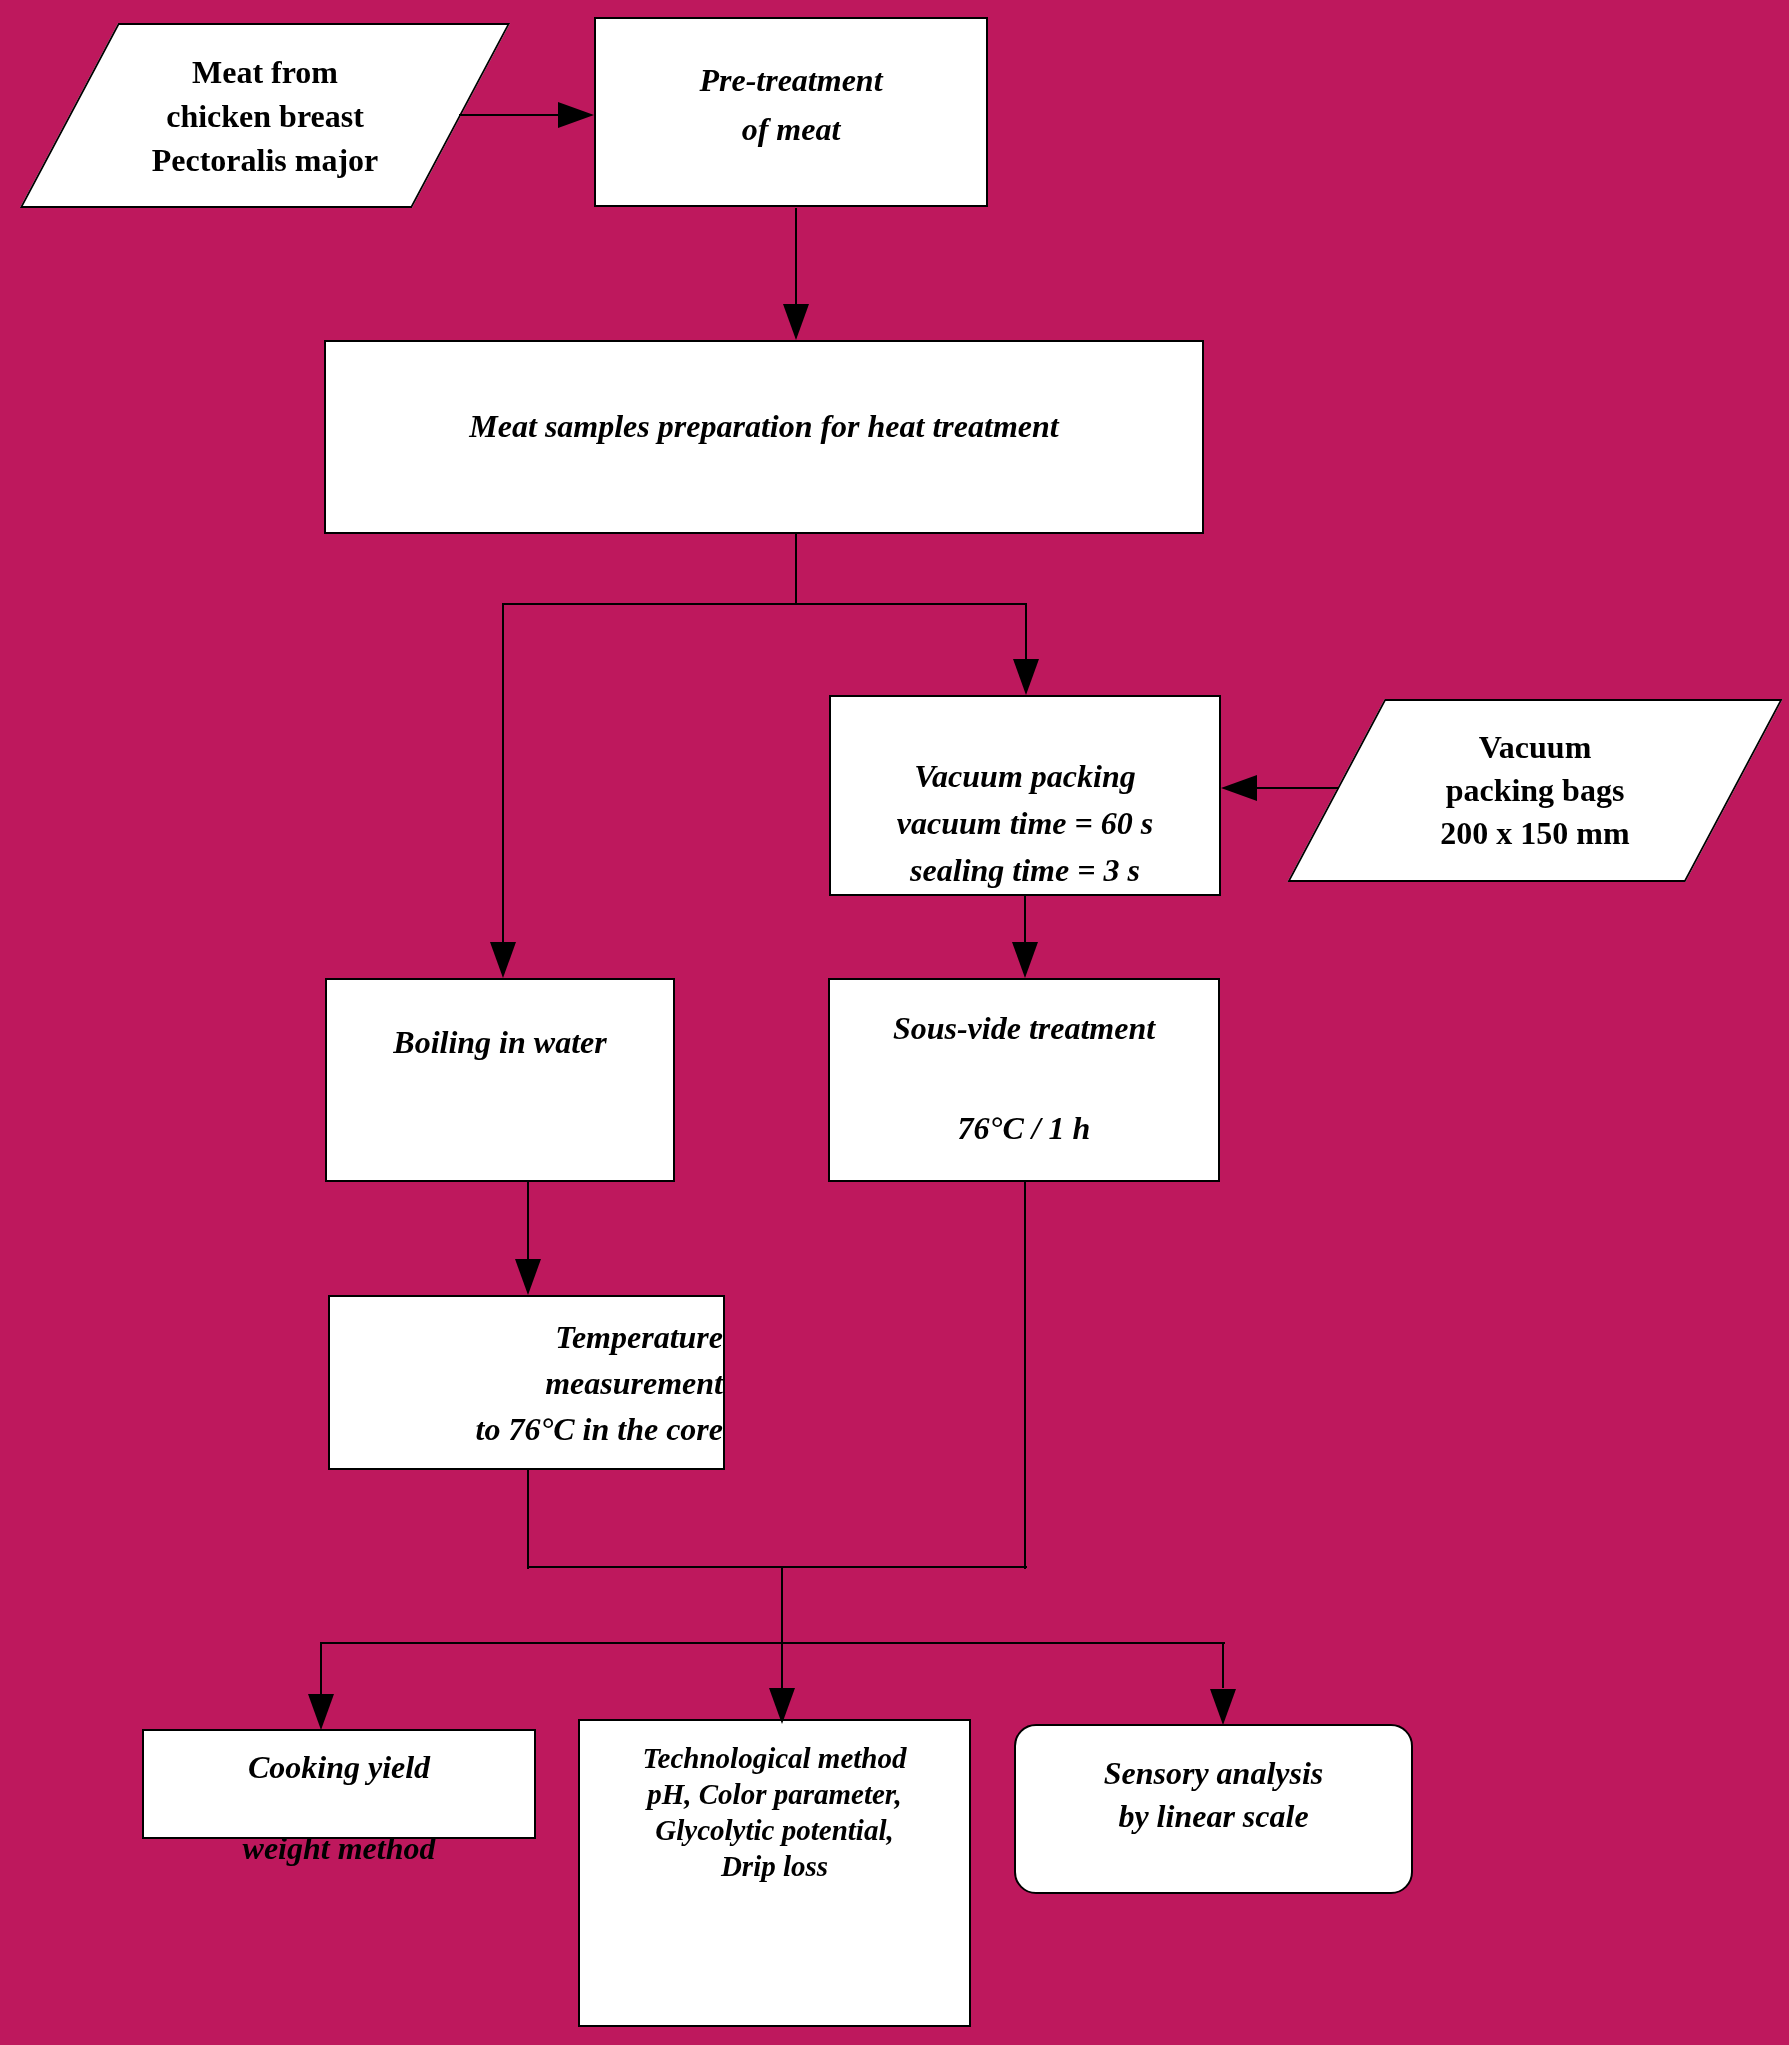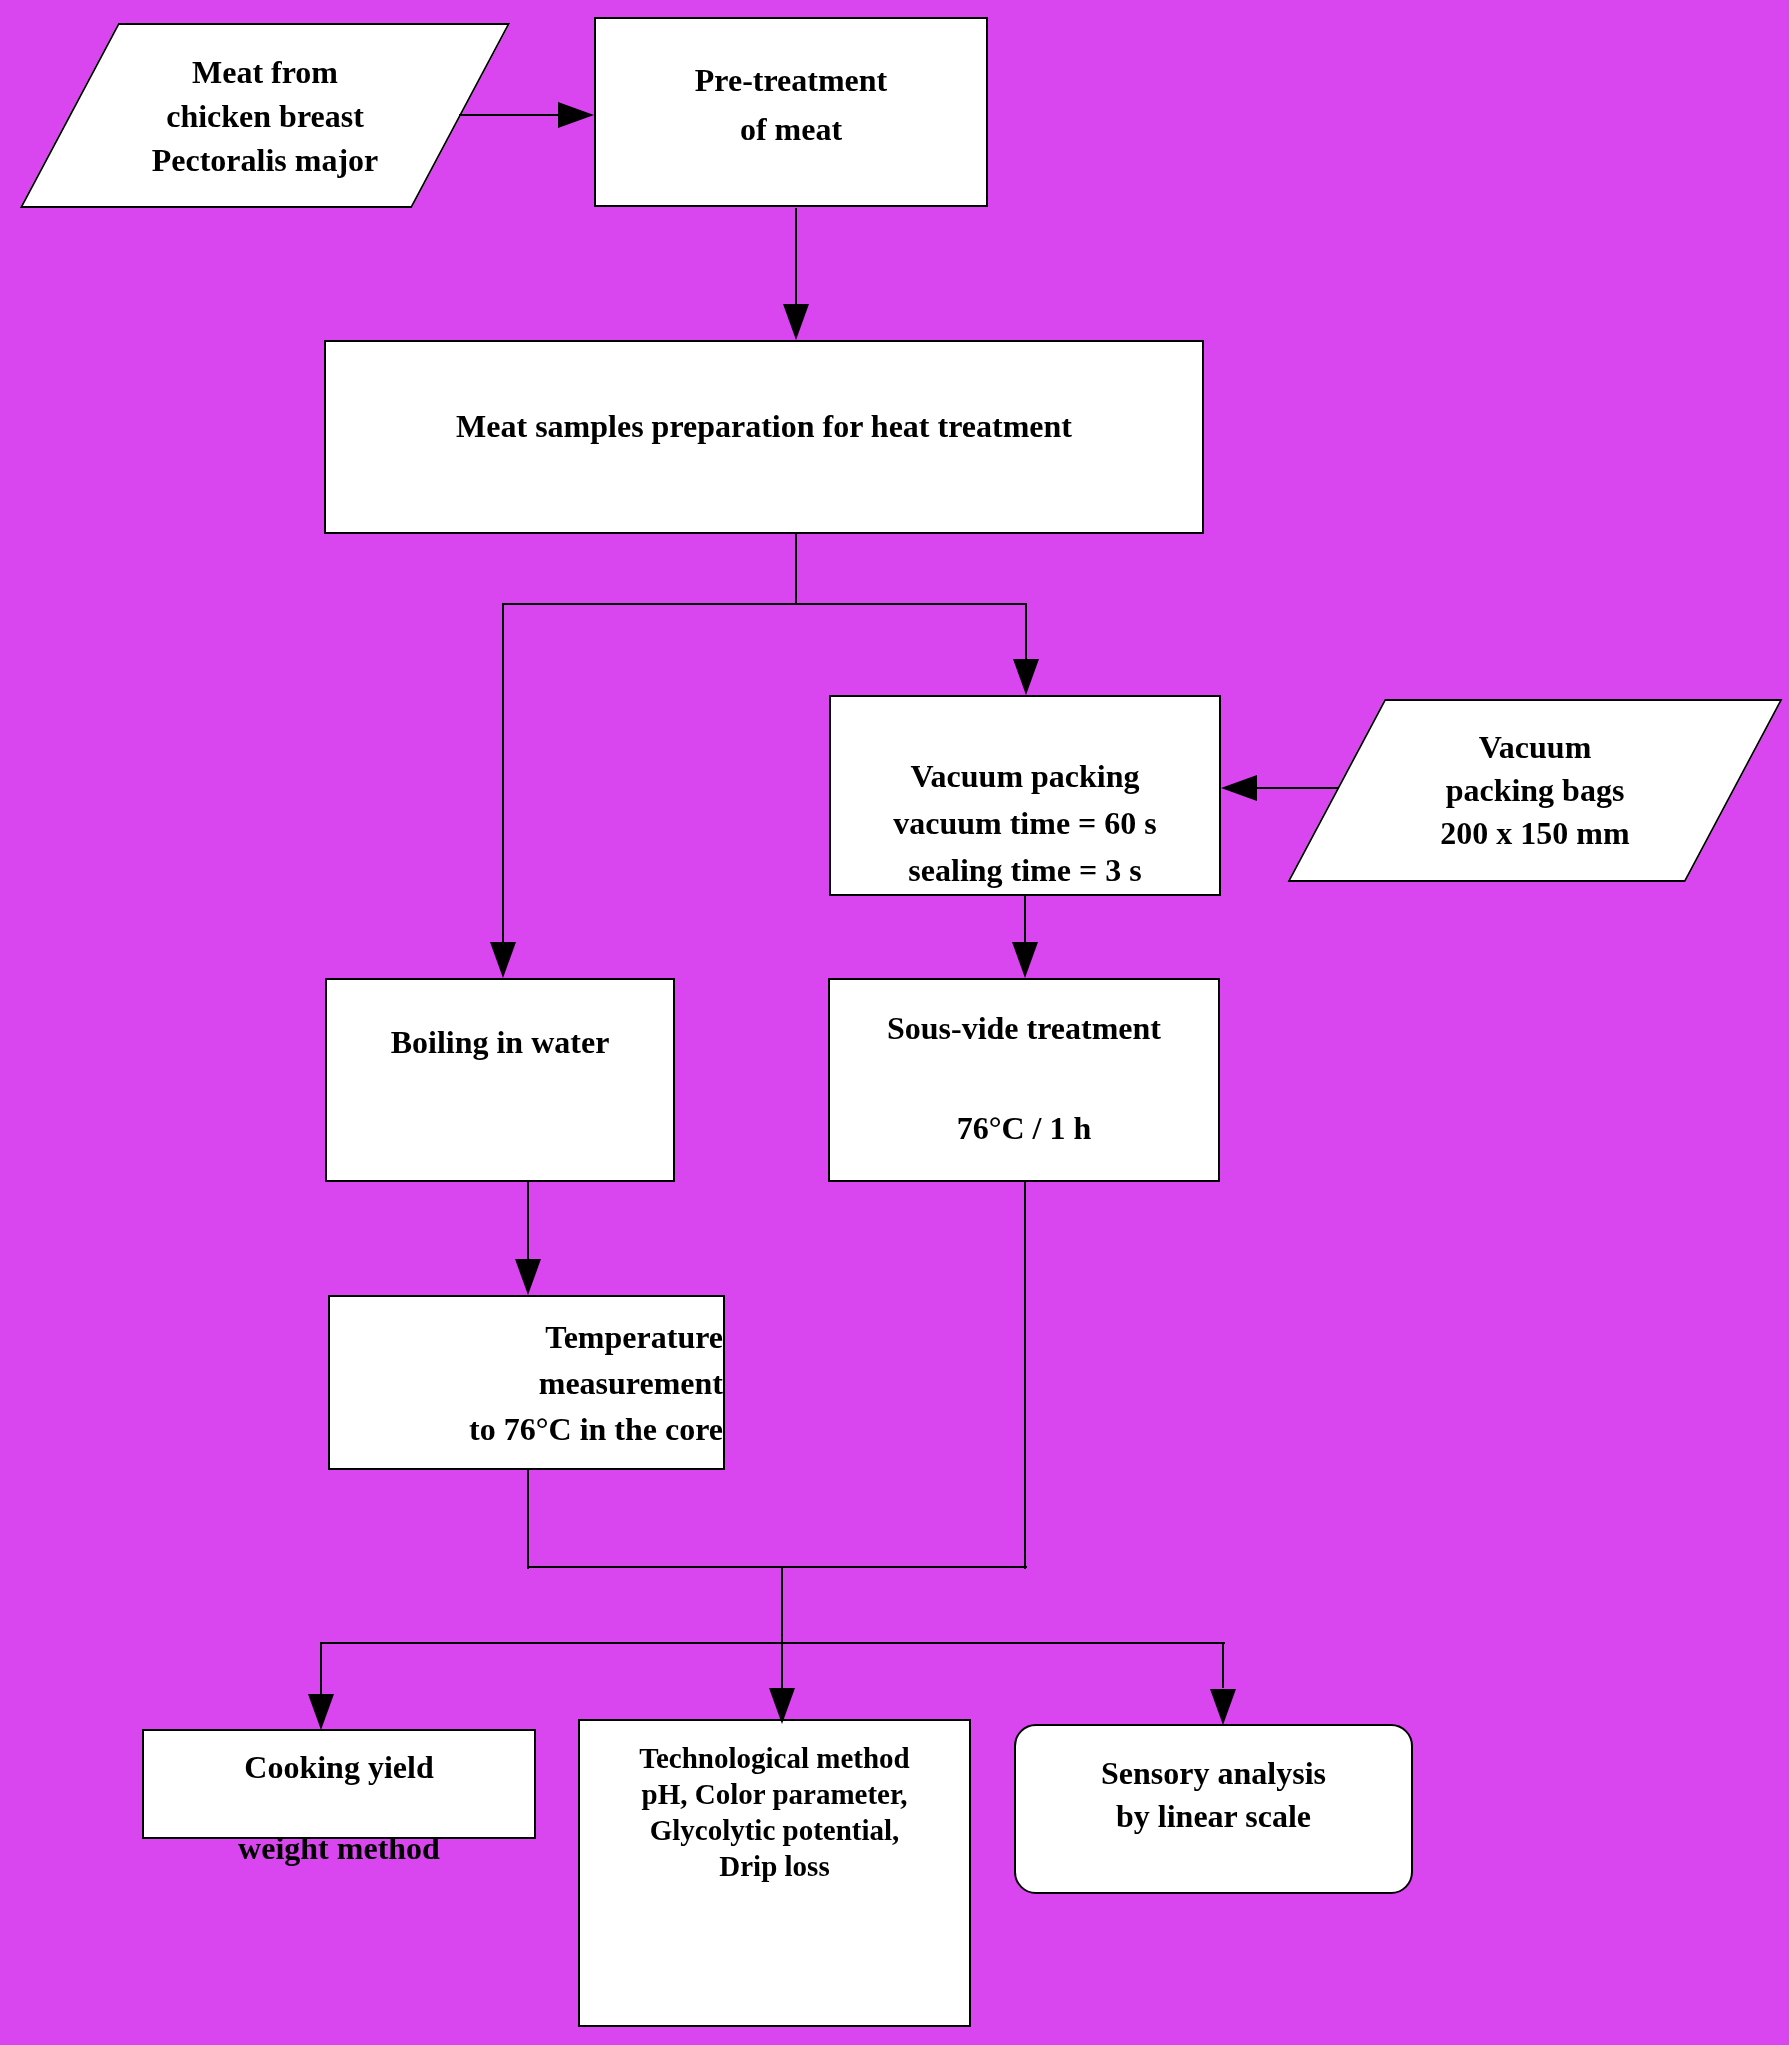--- a/index.html
+++ b/index.html
@@ -1,37 +1,38 @@
 <!DOCTYPE html>
 <html style="font-size:8.6px"><head>
 <meta charset="utf-8">
 <style>
   html, body { margin:0; padding:0; background:#ffffff; }
   #canvas {
     position:relative;
     width:1790px; height:2046px;
-    background:#d946ef;
+    background:#be185d;
     font-family:"Liberation Serif","DejaVu Serif",serif;
     font-weight:bold;
     color:#000000;
     overflow:hidden;
   }
 
   
   .box {
     position:absolute;
     box-sizing:border-box;
     border:2.7px solid #000000;
     background:#ffffff;
     display:flex;
     flex-direction:column;
     align-items:center;
     text-align:center;
     font-size:32px;
     line-height:49px;
+    font-style:italic;
   }
   .box span { display:block; }
 
   .pgram {
     position:absolute;
     box-sizing:border-box;
     border:2.7px solid #000000;
     background:#ffffff;
     transform:skewX(-28deg);
   }

